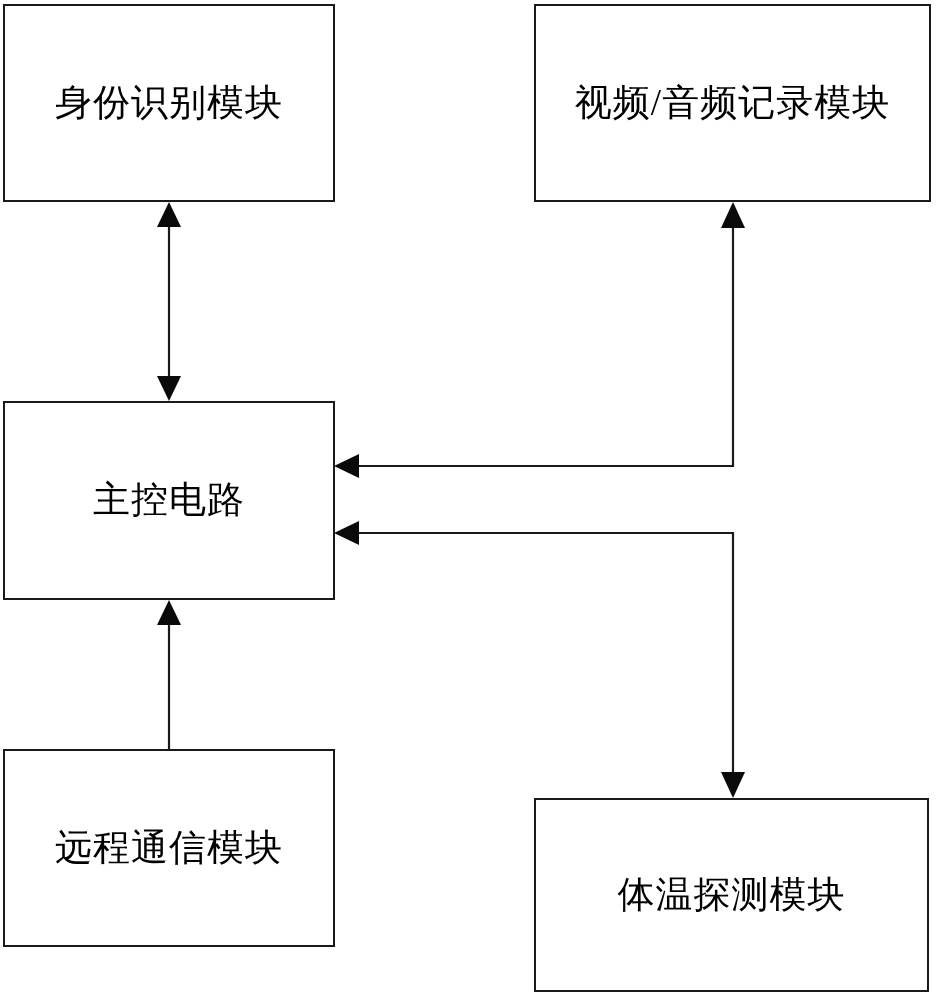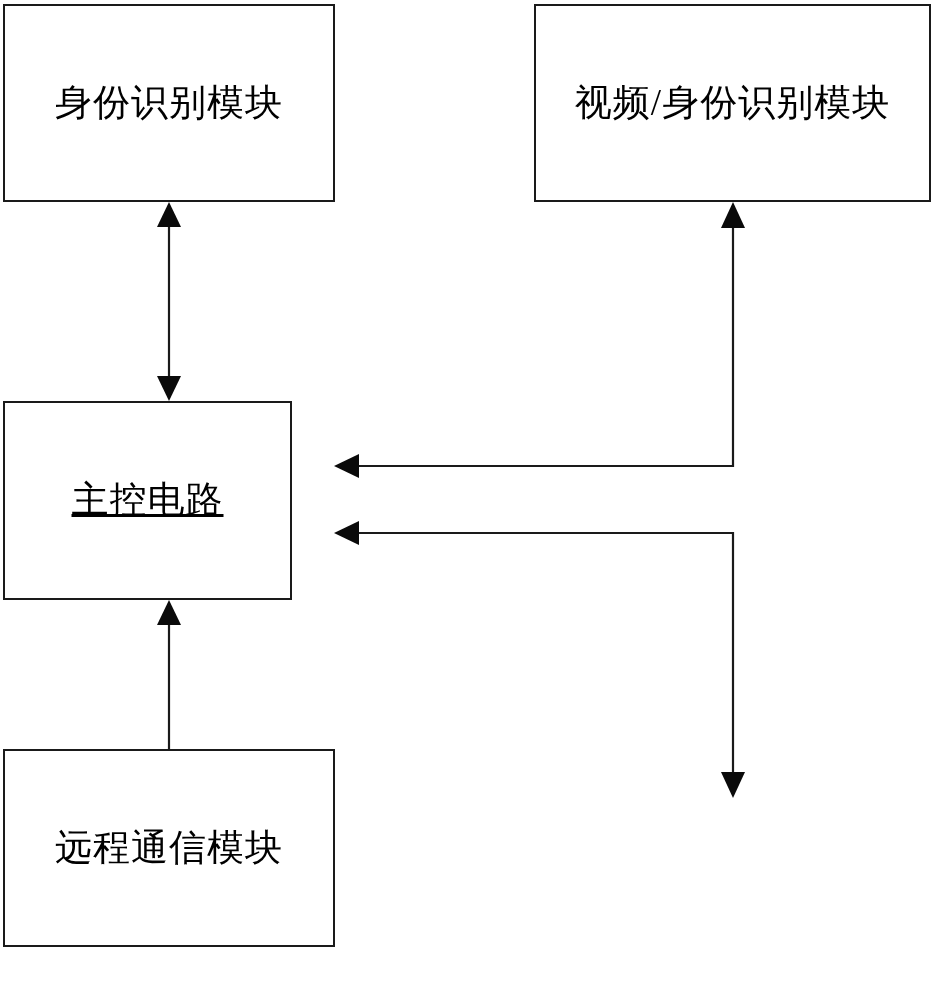--- a/index.html
+++ b/index.html
@@ -85,25 +85,28 @@
       <polygon points="169,795 157,770 181,770"></polygon>
     </g>
 
   </svg>
 
   <div class="node" id="node-0" style="left: 3px; top: 4px; width: 332px; height: 198px;">
     <span class="node-label">身份识别模块</span>
   </div>
 
   <div class="node" id="node-1" style="left: 534px; top: 4px; width: 397px; height: 198px;">
-    <span class="node-label">视频/身份识别模块</span>
+    <span class="node-label">视频/音频记录模块</span>
   </div>
 
-  <div class="node" id="node-2" style="left: 3px; top: 401px; width: 289px; height: 199px; text-decoration: underline;">
+  <div class="node" id="node-2" style="left: 3px; top: 401px; width: 332px; height: 199px;">
     <span class="node-label">主控电路</span>
   </div>
 
   <div class="node" id="node-3" style="left: 3px; top: 749px; width: 332px; height: 198px;">
     <span class="node-label">远程通信模块</span>
   </div>
 
+  <div class="node" id="node-4" style="left: 534px; top: 798px; width: 395px; height: 194px;">
+    <span class="node-label">体温探测模块</span>
+  </div>
 
 </div>
 
 </body></html>

